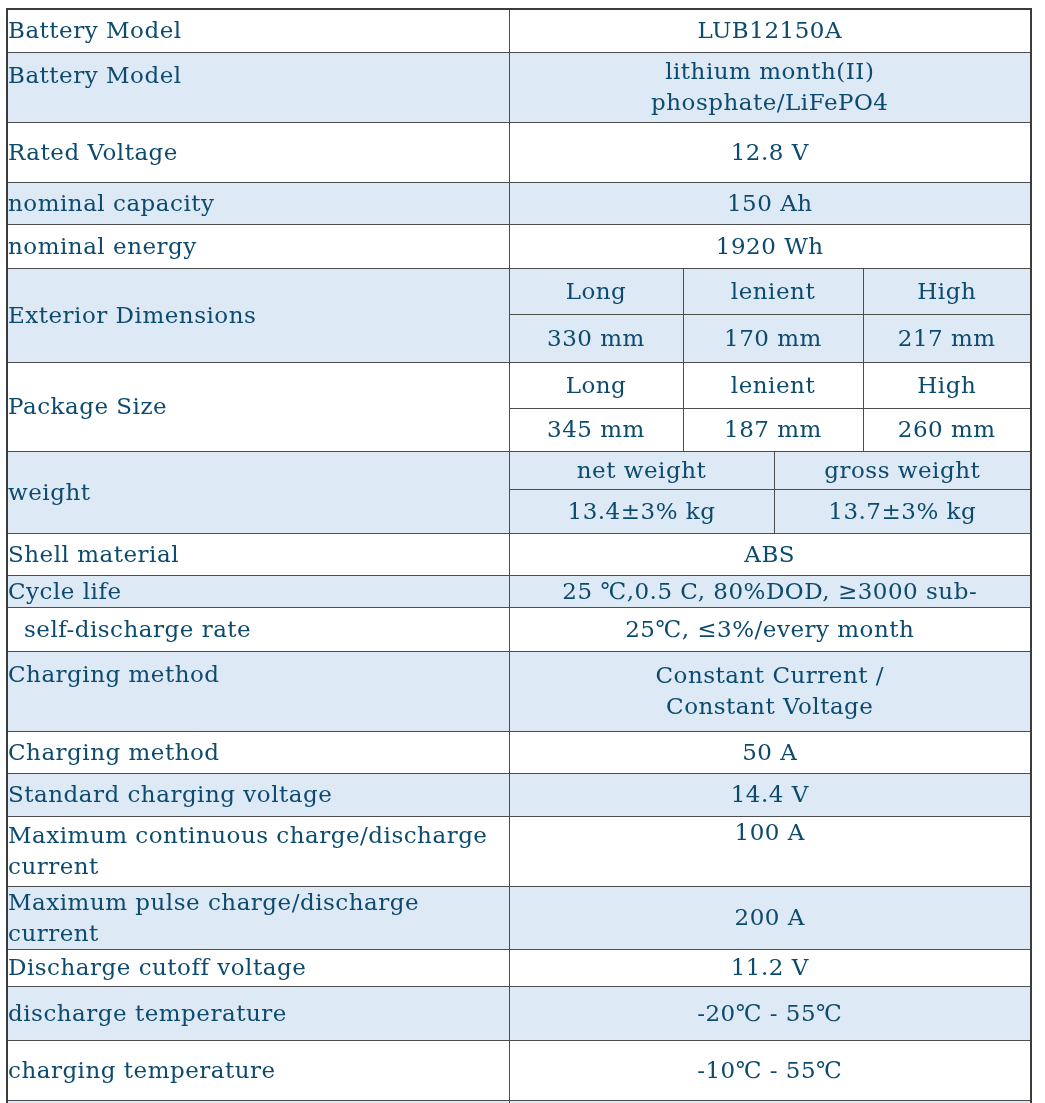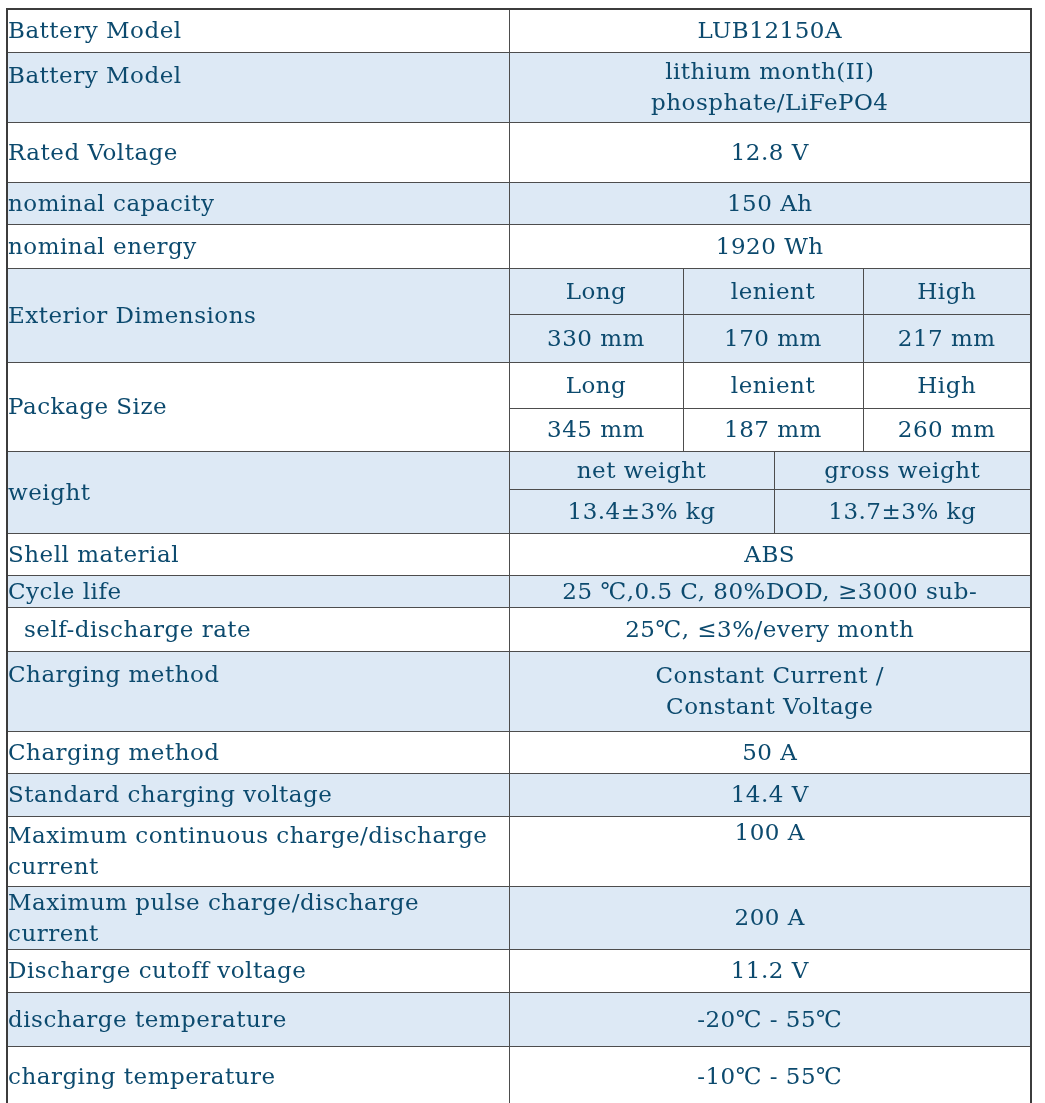--- a/index.html
+++ b/index.html
@@ -164,21 +164,21 @@
     <tr class="plain" style="height:70px">
       <td class="lbl">Maximum continuous charge/discharge current</td>
       <td class="val va-top" colspan="4">100 A</td>
     </tr>
 
     <tr class="shaded" style="height:41px">
       <td class="lbl">Maximum pulse charge/discharge current</td>
       <td class="val" colspan="4">200 A</td>
     </tr>
 
-    <tr class="plain" style="height:43px">
+    <tr class="plain" style="height:37px">
       <td class="lbl">Discharge cutoff voltage</td>
       <td class="val" colspan="4">11.2 V</td>
     </tr>
 
     <tr class="shaded" style="height:54px">
       <td class="lbl">discharge temperature</td>
       <td class="val" colspan="4">-20℃ - 55℃</td>
     </tr>
 
     <tr class="plain" style="height:60px">

